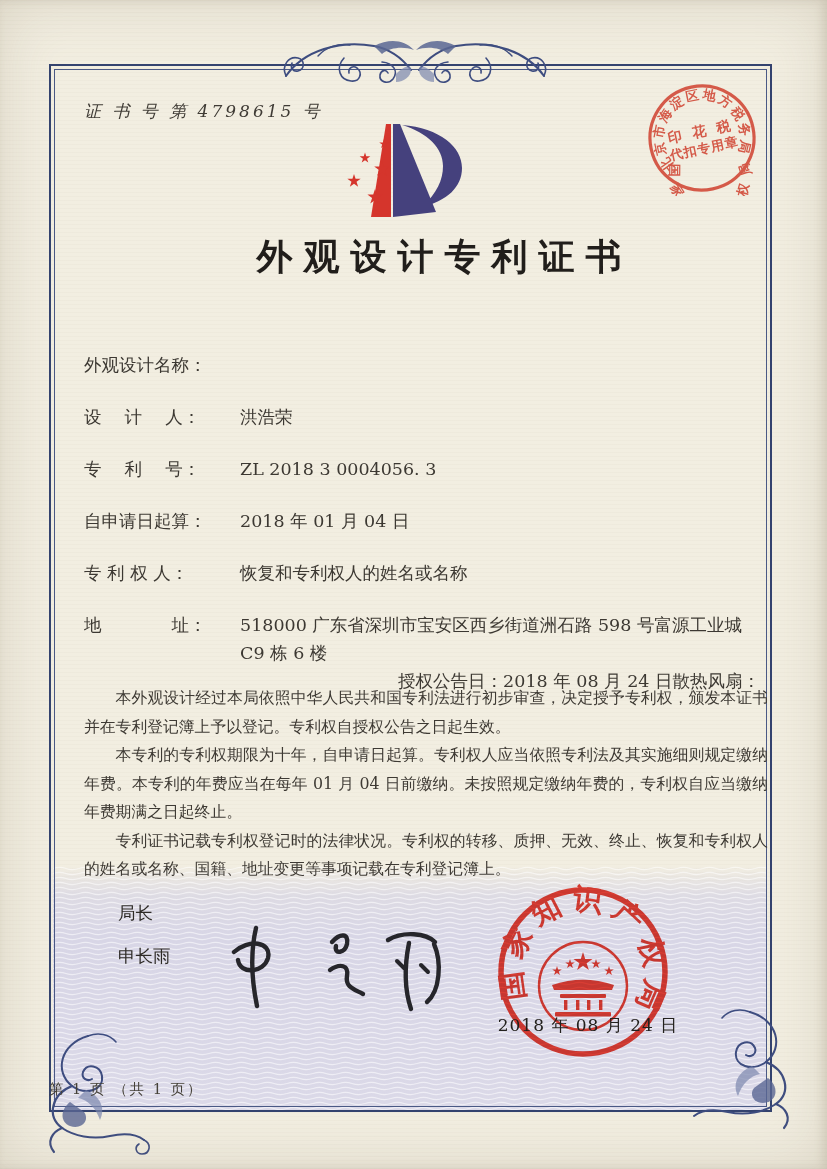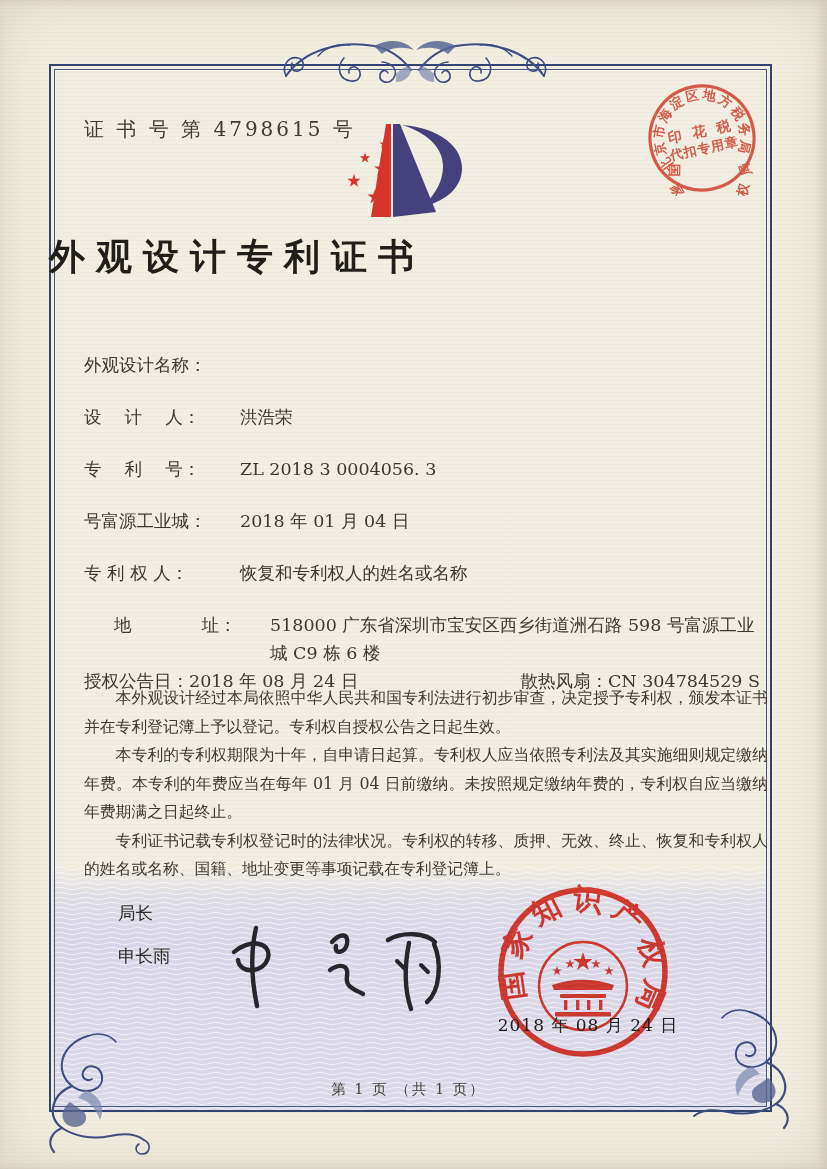--- a/index.html
+++ b/index.html
@@ -11,42 +11,42 @@
     box-shadow:inset 0 0 60px rgba(130,118,92,.22), inset -4px 0 10px rgba(130,118,92,.18);}
   
   .frame{position:absolute;left:49px;top:64px;width:719px;height:1044px;
     border:2.5px solid #34436f;}
   .frame::before{content:"";position:absolute;inset:3px;border:1px solid #44538019;
     border:1px solid #4a5985;}
   
   .guilloche{position:absolute;left:53px;top:866px;width:713px;height:244px;
     background:linear-gradient(180deg, rgba(215,213,229,0) 0, rgba(215,213,229,.75) 30px, #d8d6e6 70px, #dbd9e8 100%);}
   .guilloche svg{position:absolute;inset:0;}
-  .cert-no{position:absolute;left:84px;top:116px;font-size:20px;letter-spacing:3px;color:#3f3b35;}
+  .cert-no{position:absolute;left:84px;top:100px;font-size:17px;letter-spacing:3px;color:#3f3b35;font-style:italic;}
   .logo{position:absolute;left:338px;top:120px;}
-  .title{position:absolute;left:49px;top:233px;width:719px;text-align:left;
-    font-size:36px;font-weight:700;letter-spacing:11px;color:#211e1b;}
+  .title{position:absolute;left:49px;top:233px;width:719px;text-align:center;
+    font-size:36px;font-weight:700;letter-spacing:11px;color:#211e1b;padding-left:36px;}
   .fields{position:absolute;left:84px;top:351px;width:676px;color:#3c3832;}
   .frow{display:flex;font-size:17.5px;line-height:28px;margin-bottom:24px;}
   .frow .lbl{flex:none;width:156px;}
   .frow .val{flex:1;}
-  .frow-addr{margin-bottom:0;margin-left:30px;}
-  .frow-grant{display:flex;font-size:17.5px;line-height:28px;justify-content:space-between;width:676px;}
+  .frow-addr{margin-bottom:0;}
+  .frow-grant{display:flex;font-size:17.5px;line-height:28px;justify-content:flex-end;width:676px;}
   .pair{display:flex;}
   .paras{position:absolute;left:84px;top:684px;width:684px;font-size:15.8px;line-height:28.5px;
     text-align:justify;color:#3e3a34;}
   .paras p{margin:0;text-indent:2em;}
   .commissioner{position:absolute;left:118px;top:892px;font-size:17.5px;color:#2e2b27;line-height:43px;}
   .signature{position:absolute;left:212px;top:912px;}
   .stamp{mix-blend-mode:multiply;}
   .stamp-tax{position:absolute;left:644px;top:80px;opacity:.88;}
   .stamp-office{position:absolute;left:493px;top:882px;opacity:.95;}
   .issue-date{position:absolute;left:488px;top:1014px;width:200px;text-align:center;
     font-size:17px;letter-spacing:1px;color:#23211d;}
-  .footer{position:absolute;left:49px;top:1080px;width:719px;text-align:center;
+  .footer{position:absolute;left:49px;top:1080px;width:719px;text-align:left;
     font-size:14.5px;letter-spacing:2px;color:#454138;}
   .ornament{position:absolute;}
   .orn-top{left:278px;top:30px;}
   .orn-bl{left:30px;top:1032px;}
   .orn-br{left:688px;top:1008px;}
 </style>
 </head>
 <body>
 
 <div class="page">
@@ -136,39 +136,38 @@
     </div>
     <div class="frow">
       <span class="lbl">设　 计 　人：</span>
       <span class="val">洪浩荣</span>
     </div>
     <div class="frow">
       <span class="lbl">专　 利 　号：</span>
       <span class="val">ZL 2018 3 0004056. 3</span>
     </div>
     <div class="frow">
-      <span class="lbl">号富源工业城：</span>
+      <span class="lbl">自申请日起算：</span>
       <span class="val">2018 年 01 月 04 日</span>
     </div>
     <div class="frow">
       <span class="lbl">专 利 权 人：</span>
       <span class="val">恢复和专利权人的姓名或名称</span>
     </div>
     <div class="frow frow-addr">
       <span class="lbl">地　　　　址：</span>
       <span class="val">518000 广东省深圳市宝安区西乡街道洲石路 598 号富源工业城 C9 栋 6 楼</span>
     </div>
     <div class="frow-grant">
       <span class="pair">
         <span>授权公告日：</span>
         <span>2018 年 08 月 24 日</span>
       </span>
       <span class="pair">
         <span>散热风扇：</span>
-        <span>CN 304784529 S</span>
       </span>
     </div>
   </div>
 
   <div class="paras">
     <p>本外观设计经过本局依照中华人民共和国专利法进行初步审查，决定授予专利权，颁发本证书并在专利登记簿上予以登记。专利权自授权公告之日起生效。</p>
     <p>本专利的专利权期限为十年，自申请日起算。专利权人应当依照专利法及其实施细则规定缴纳年费。本专利的年费应当在每年 01 月 04 日前缴纳。未按照规定缴纳年费的，专利权自应当缴纳年费期满之日起终止。</p>
     <p>专利证书记载专利权登记时的法律状况。专利权的转移、质押、无效、终止、恢复和专利权人的姓名或名称、国籍、地址变更等事项记载在专利登记簿上。</p>
   </div>
 

